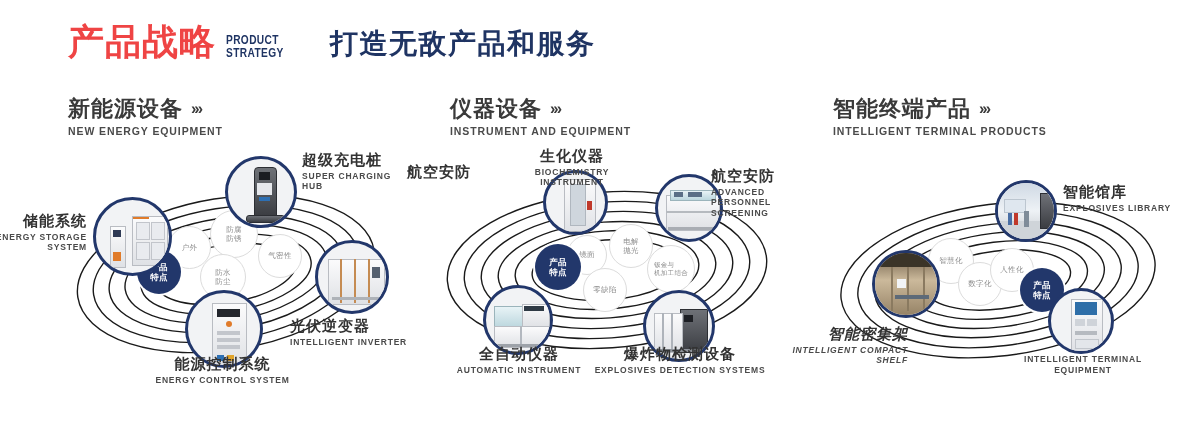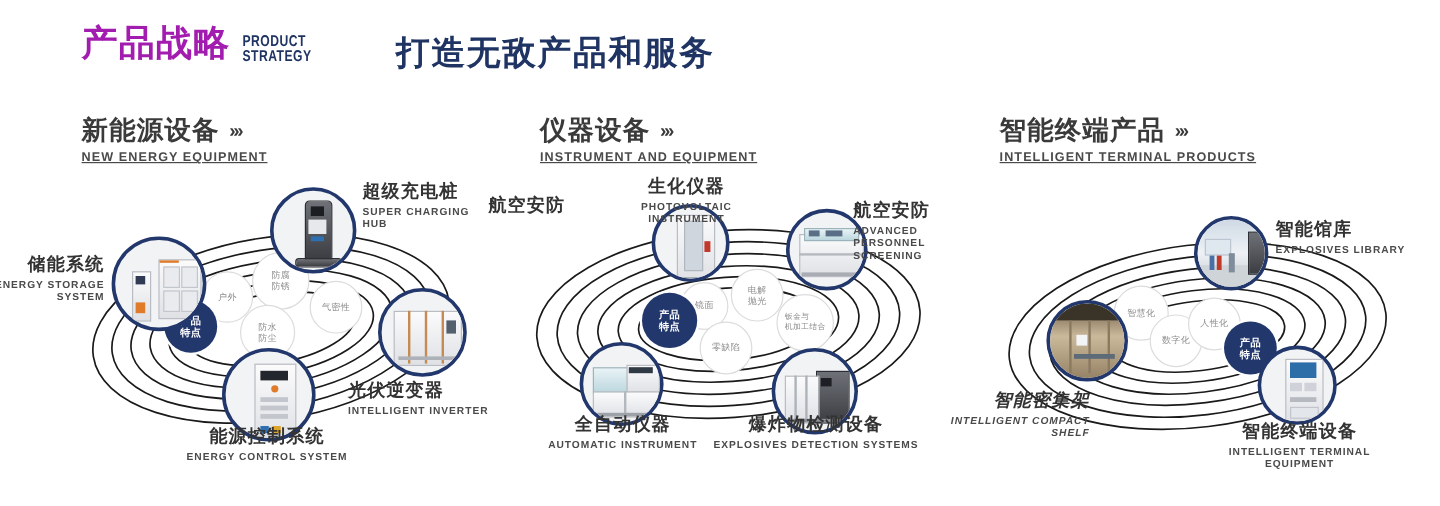--- a/index.html
+++ b/index.html
@@ -6,38 +6,38 @@
   body{
     width:1200px;height:422px;position:relative;overflow:hidden;
     font-family:"Liberation Sans","DejaVu Sans",sans-serif;
     color:#2b2b2b;
   }
   .page{position:absolute;inset:0;background:#fff;}
 
   
   .header{position:absolute;left:68px;top:24px;display:flex;align-items:flex-end;}
   .hd-cn{
-    font-size:30px;font-weight:bold;color:#a21caf;letter-spacing:1px;
-    line-height:1;font-family:Liberation Mono, monospace;
+    font-size:36px;font-weight:bold;color:#ef4444;letter-spacing:1px;
+    line-height:1;font-family:Liberation Sans, sans-serif;
   }
   .hd-en{
     margin-left:10px;margin-bottom:1px;color:#1f3463;font-weight:bold;
     font-size:13px;line-height:13px;letter-spacing:.5px;
     transform:scaleX(.78);transform-origin:left bottom;white-space:pre-line;
   }
   .hd-sub{
     position:absolute;left:330px;top:30px;font-size:28px;font-weight:bold;
     color:#1f3463;letter-spacing:1.5px;line-height:1;
   }
 
   
   .sec-head{position:absolute;}
   .sec-cn{font-size:22px;font-weight:bold;color:#3a3a3a;letter-spacing:1px;line-height:1.15;}
   .sec-cn .chev{font-size:16px;letter-spacing:-2px;margin-left:8px;vertical-align:2px;color:#3a3a3a;}
-  .sec-en{font-size:10.5px;color:#4a4a4a;letter-spacing:.9px;margin-top:4px;font-weight:600;text-decoration:underline;}
+  .sec-en{font-size:10.5px;color:#4a4a4a;letter-spacing:.9px;margin-top:4px;font-weight:600;}
 
   
   .diagram{position:absolute;top:150px;height:245px;}
   .diagram svg{position:absolute;left:0;top:0;overflow:visible;}
 
   .node{position:absolute;border-radius:50%;border:3px solid #22376b;
         overflow:hidden;background:#f2f3f5;box-sizing:border-box;}
   .node .ph{position:absolute;inset:0;}
 
   .lbl{position:absolute;white-space:nowrap;}
@@ -213,21 +213,21 @@
     <div class="node" style="left:128px;top:20px;width:65px;height:65px;">
       <div class="ph">
         <div class="cab" style="left:18px;top:6px;width:30px;height:54px;"></div>
         <div class="ln" style="left:24px;top:11px;width:14px;height:40px;background:#cfd6dd;border:1px solid #b0b7bf;"></div>
         <div class="acc" style="left:41px;top:28px;width:5px;height:9px;background:#c0392b;"></div>
         <div class="ln" style="left:16px;top:58px;width:34px;height:4px;background:#9aa0a8;"></div>
       </div>
     </div>
     <div class="lbl center" style="left:92px;top:-2px;width:130px;">
       <div class="cn">生化仪器</div>
-      <div class="en">PHOTOVOLTAIC
+      <div class="en">BIOCHEMISTRY
 INSTRUMENT</div>
     </div>
 
     <div class="node" style="left:240px;top:24px;width:68px;height:68px;">
       <div class="ph">
         <div class="cab" style="left:8px;top:18px;width:52px;height:34px;"></div>
         <div class="cab blue" style="left:12px;top:13px;width:44px;height:9px;"></div>
         <div class="ln" style="left:16px;top:15px;width:9px;height:5px;background:#5a6f86;"></div>
         <div class="ln" style="left:30px;top:15px;width:14px;height:5px;background:#5a6f86;"></div>
         <div class="ln" style="left:8px;top:34px;width:52px;height:1.5px;background:#b6babf;"></div>
@@ -328,18 +328,17 @@
       <div class="ph">
         <div class="cab" style="left:20px;top:8px;width:30px;height:52px;"></div>
         <div class="scr" style="left:24px;top:11px;width:22px;height:13px;background:#2e6ea8;"></div>
         <div class="ln" style="left:24px;top:28px;width:10px;height:7px;background:#cfd3d9;"></div>
         <div class="ln" style="left:36px;top:28px;width:10px;height:7px;background:#cfd3d9;"></div>
         <div class="ln" style="left:24px;top:40px;width:22px;height:4px;background:#b6bac0;"></div>
         <div class="ln" style="left:24px;top:48px;width:22px;height:8px;background:#e3e6ea;border:1px solid #c2c6cc;"></div>
       </div>
     </div>
     <div class="lbl center" style="left:188px;top:202px;width:170px;">
-      <div class="cn">智能终端设备</div>
       <div class="en">INTELLIGENT TERMINAL EQUIPMENT</div>
     </div>
   </div>
 
 </div>
 
 </body></html>

